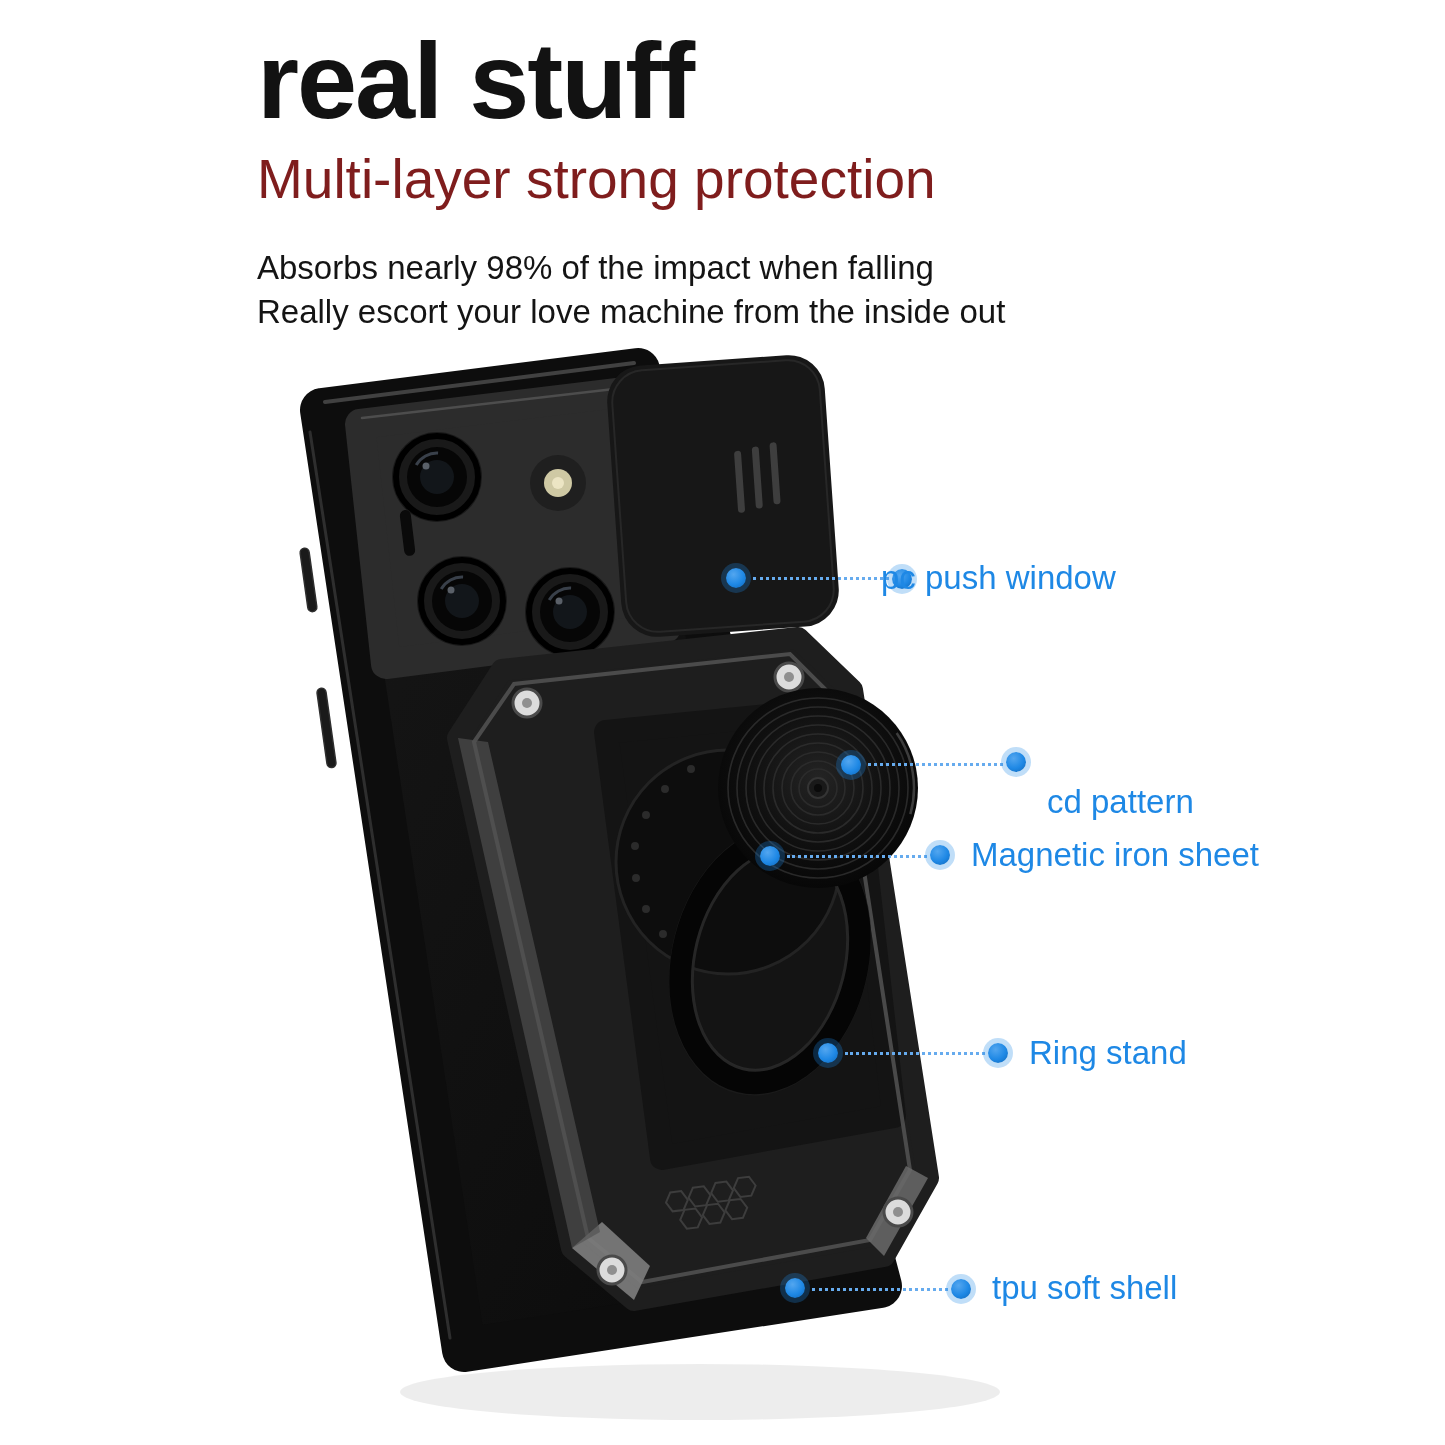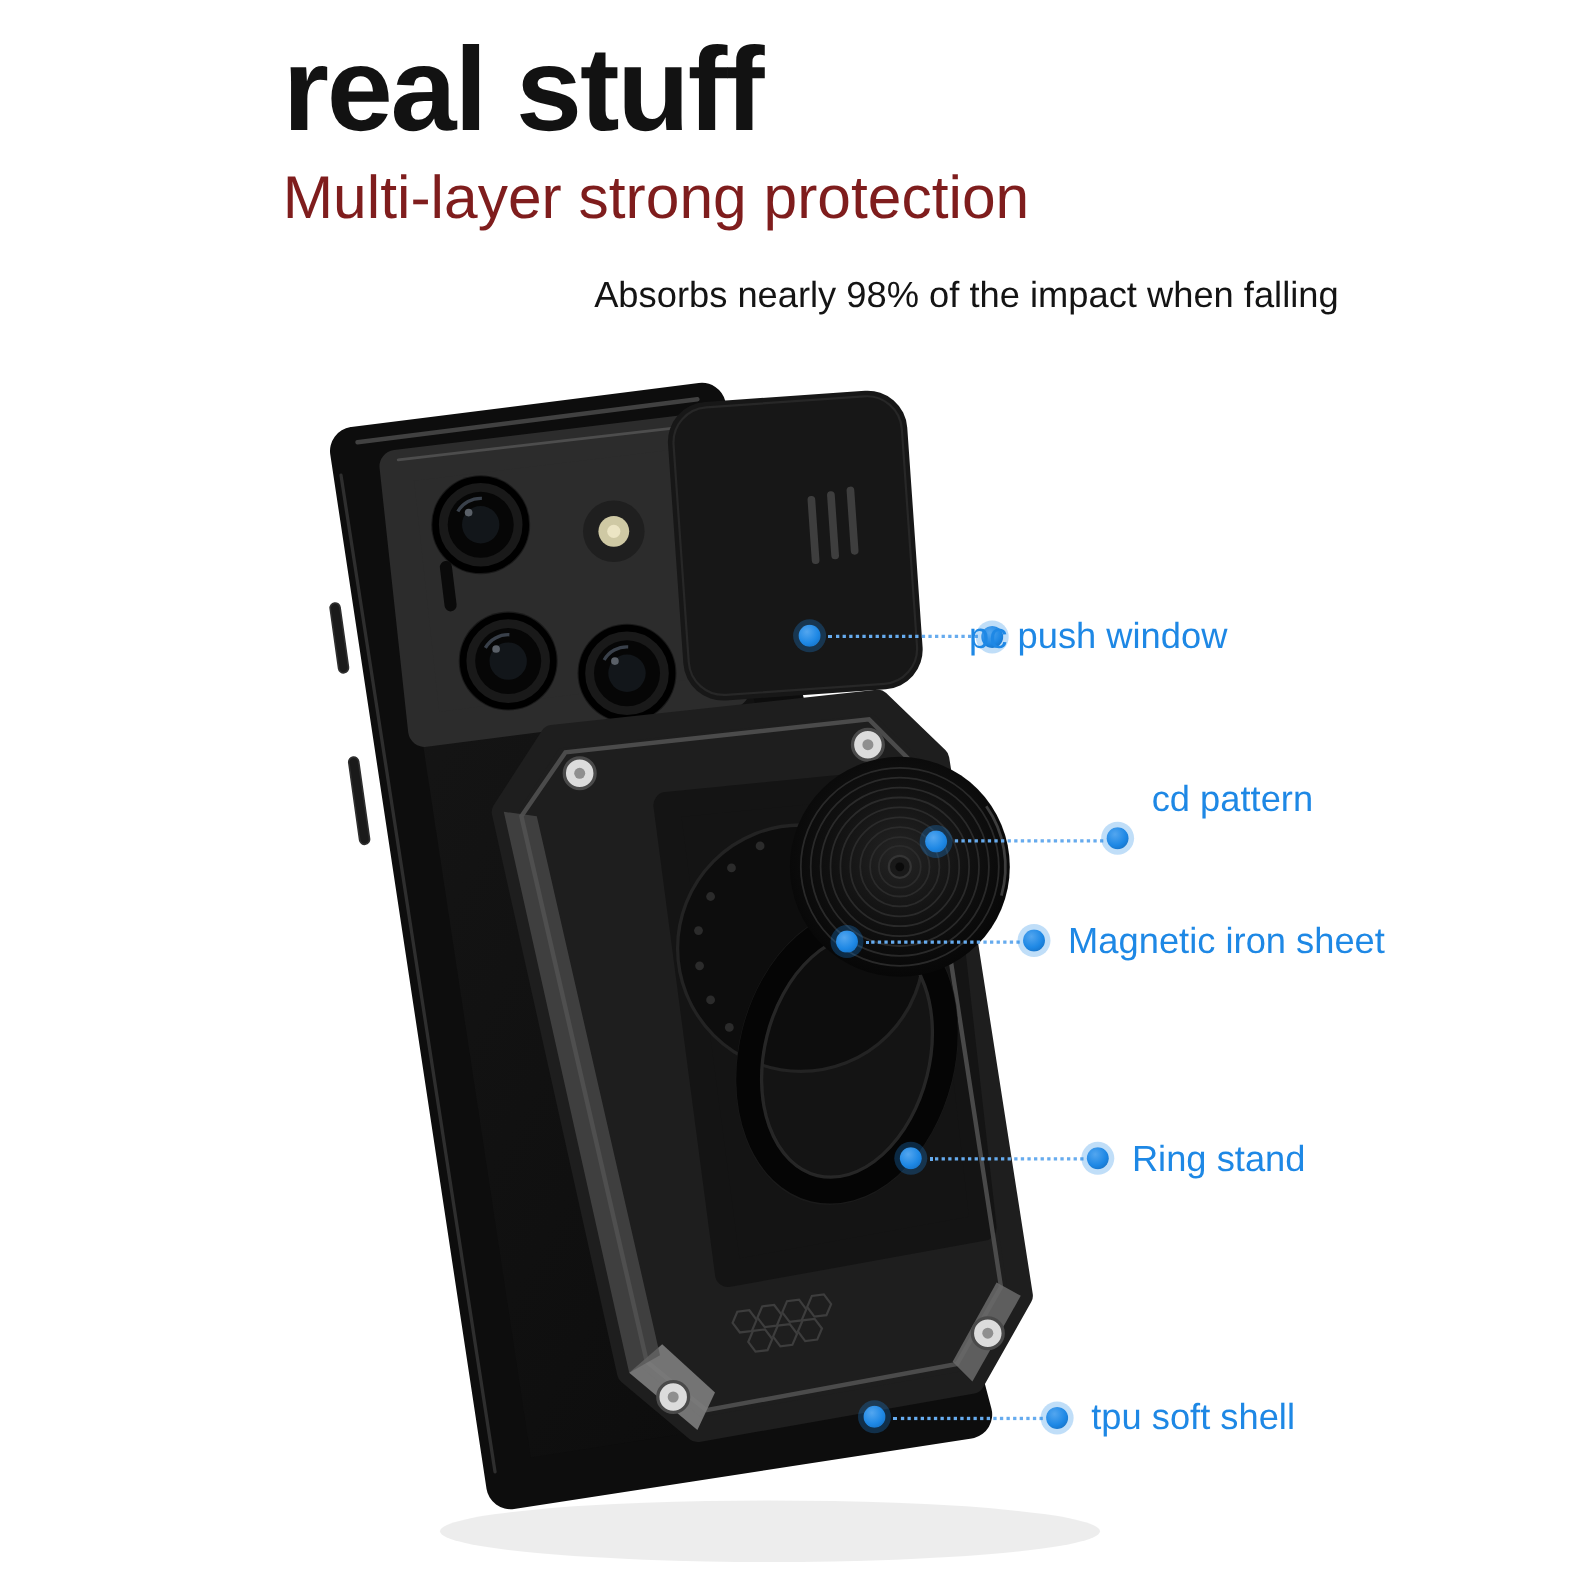--- a/index.html
+++ b/index.html
@@ -8,21 +8,21 @@
     font-family:Liberation Sans, sans-serif;
   }
   .hero{position:absolute;left:257px;top:26px;width:960px;}
   .hero h1{
     margin:0;font-size:108px;line-height:1.02;font-weight:700;color:#121212;letter-spacing:-2px;
   }
   .hero h2{
     margin:14px 0 0 0;font-size:55px;line-height:1.08;font-weight:400;color:#7f1d1d;letter-spacing:0;
   }
   .hero p{
-    margin:0;font-size:33px;line-height:1.34;font-weight:400;color:#141414;text-align:right;
+    margin:0;font-size:33px;line-height:1.34;font-weight:400;color:#141414;
   }
   .hero p.first{margin-top:36px;}
   .illustration{position:absolute;left:0;top:0;width:1445px;height:1445px;}
   .cdot{
     position:absolute;width:20px;height:20px;border-radius:50%;
     background:radial-gradient(circle at 38% 32%, #53a6ef 0%, var(--accent,#1E88E5) 55%, #1267b7 100%);
     box-shadow:0 0 0 5px rgba(30,136,229,0.28);
   }
   .cline{position:absolute;height:0;border-top:3px dotted #66abee;}
   .clabel{
@@ -32,20 +32,21 @@
 </style>
 </head>
 <body>
 
 <div class="canvas">
 
   <header class="hero">
     <h1>real stuff</h1>
     <h2>Multi-layer strong protection</h2>
     <p class="first">Absorbs nearly 98% of the impact when falling</p>
+    <p>Really escort your love machine from the inside out</p>
   </header>
 
   <svg class="illustration" viewBox="0 0 1445 1445" xmlns="http://www.w3.org/2000/svg">
     <defs>
       <radialGradient id="discGrad" cx="50%" cy="45%" r="60%">
         <stop offset="0%" stop-color="#242424"></stop>
         <stop offset="55%" stop-color="#101010"></stop>
         <stop offset="100%" stop-color="#050505"></stop>
       </radialGradient>
       <linearGradient id="caseGrad" x1="0" y1="0" x2="1" y2="1">
@@ -169,21 +170,21 @@
     <span class="cdot" style="left:726px;top:568px;"></span>
     <span class="cline" style="left:753px;top:577px;width:136px;"></span>
     <span class="cdot" style="left:892px;top:569px;"></span>
     <span class="clabel" style="left:881px;top:580px;">pc push window</span>
   </div>
 
   <div>
     <span class="cdot" style="left:841px;top:755px;"></span>
     <span class="cline" style="left:868px;top:763px;width:135px;"></span>
     <span class="cdot" style="left:1006px;top:752px;"></span>
-    <span class="clabel" style="left:1047px;top:728px;">cd pattern</span>
+    <span class="clabel" style="left:1047px;top:804px;">cd pattern</span>
   </div>
 
   <div>
     <span class="cdot" style="left:760px;top:846px;"></span>
     <span class="cline" style="left:787px;top:855px;width:140px;"></span>
     <span class="cdot" style="left:930px;top:845px;"></span>
     <span class="clabel" style="left:971px;top:857px;">Magnetic iron sheet</span>
   </div>
 
   <div>

